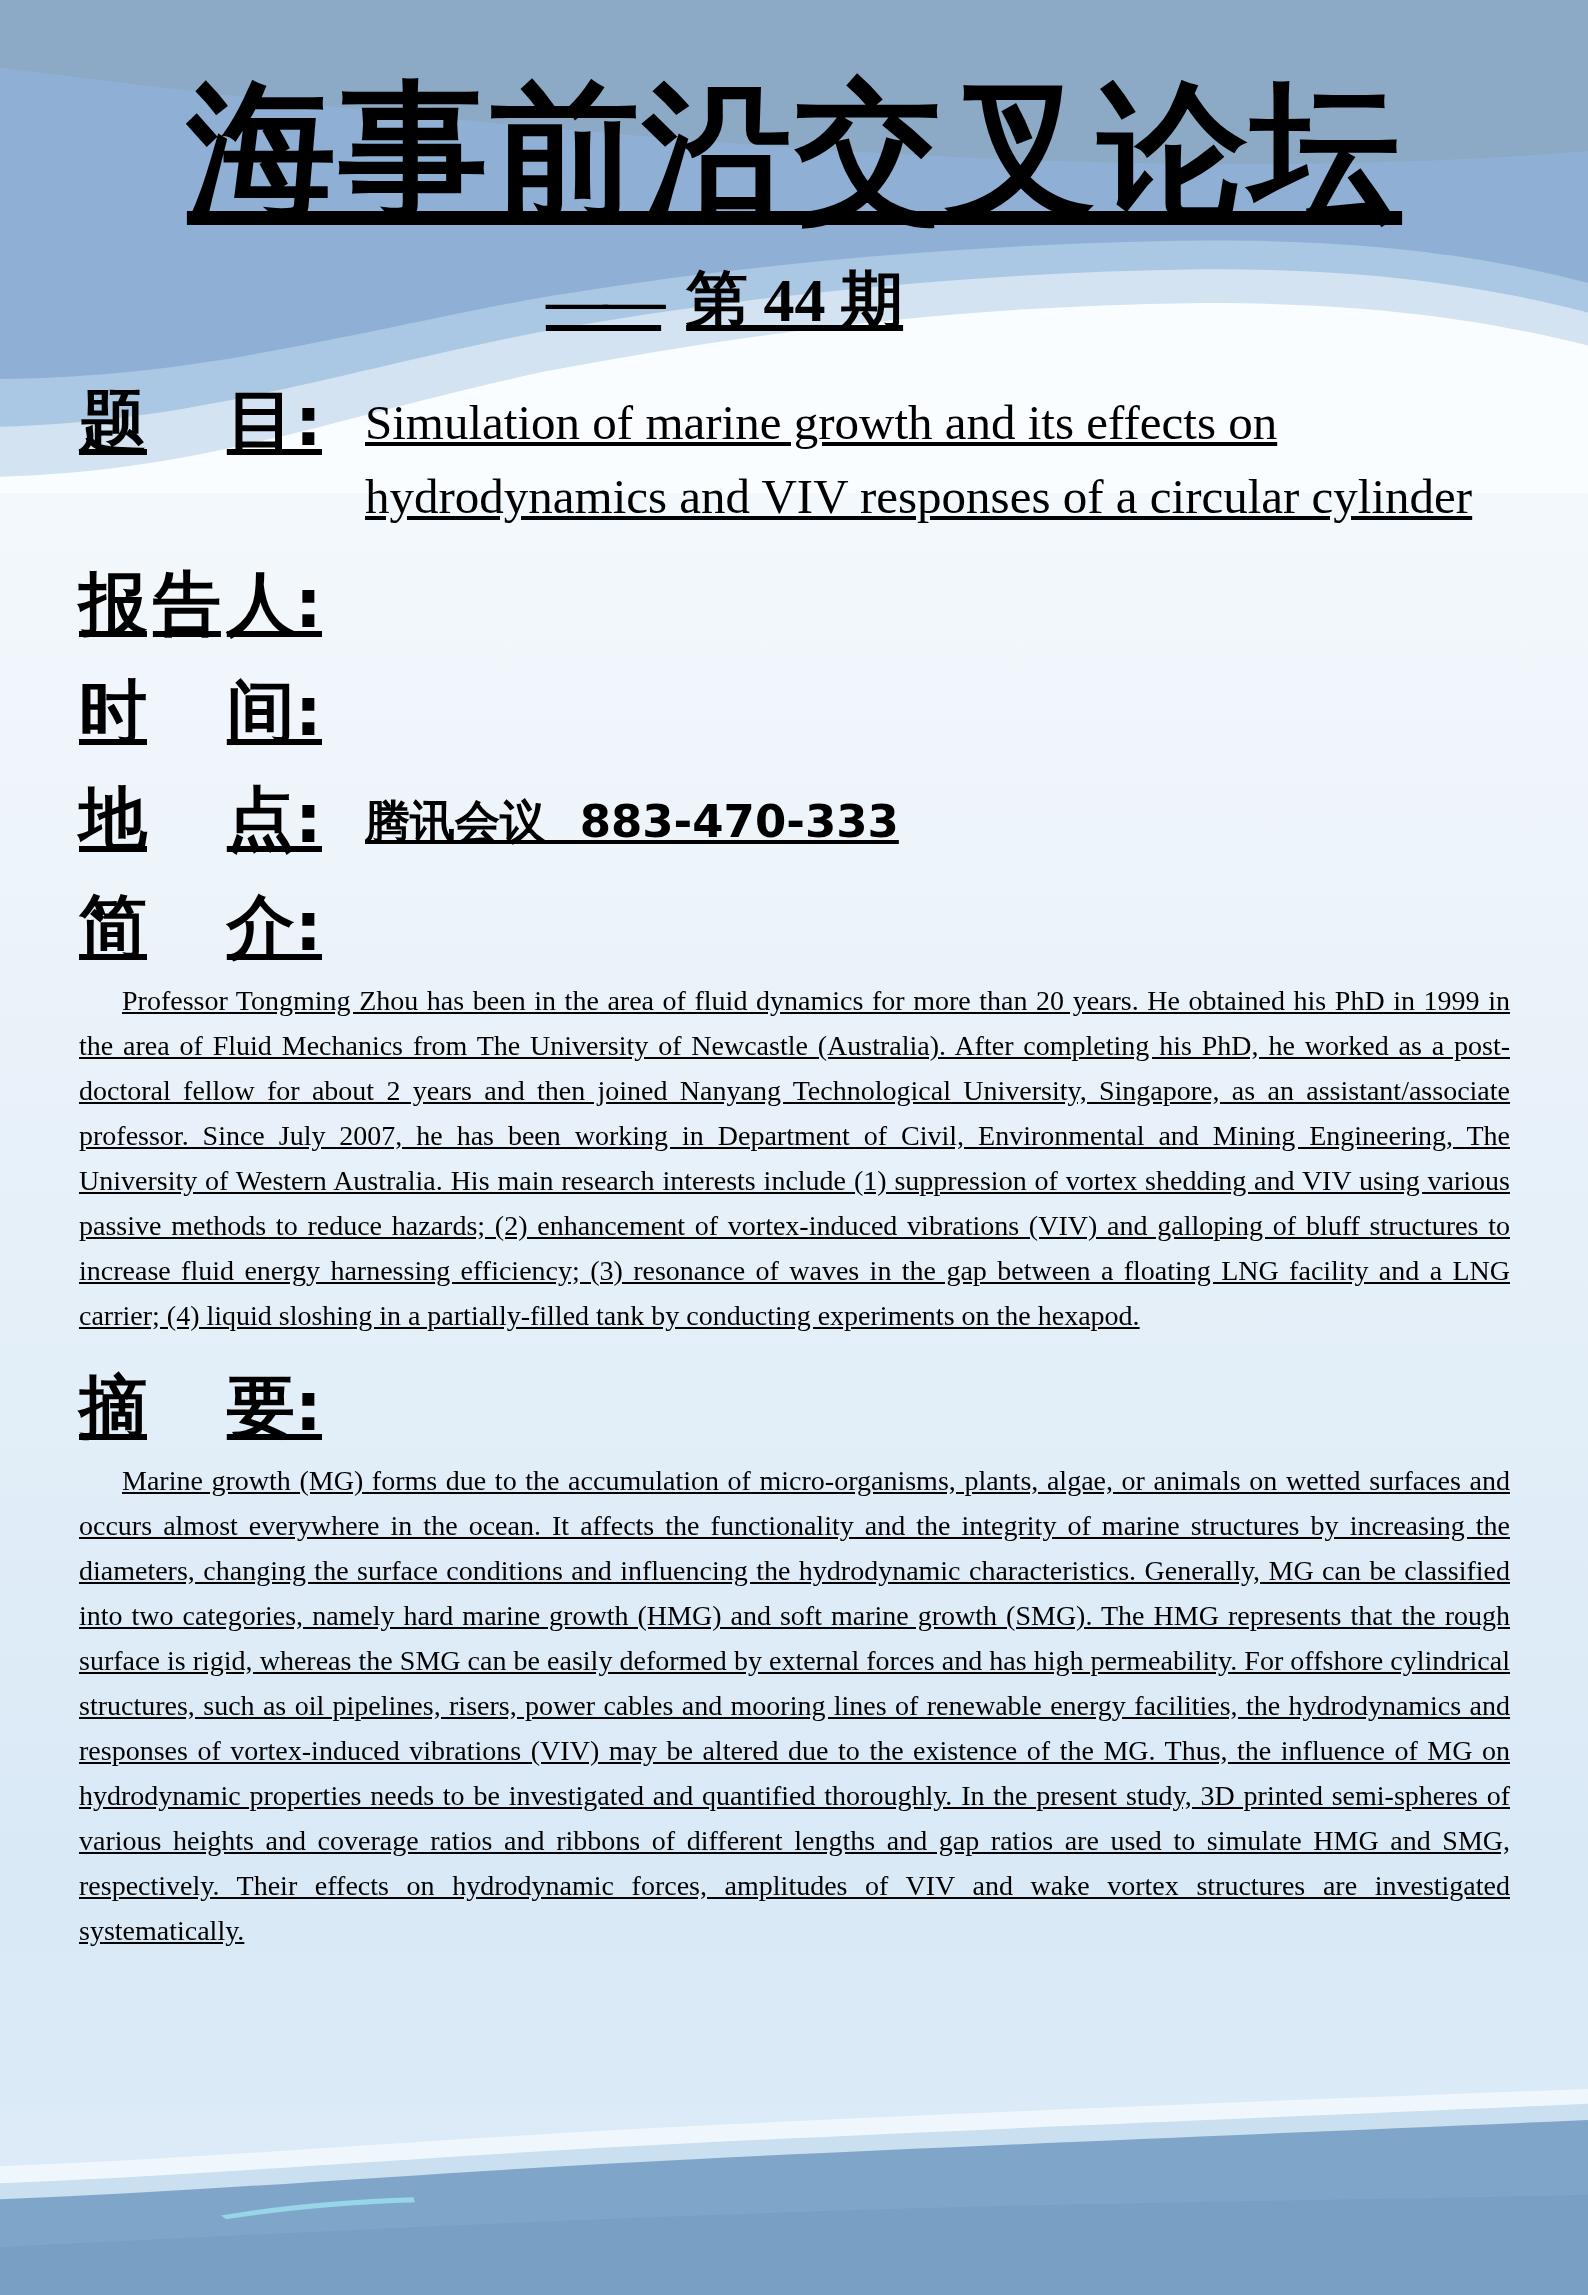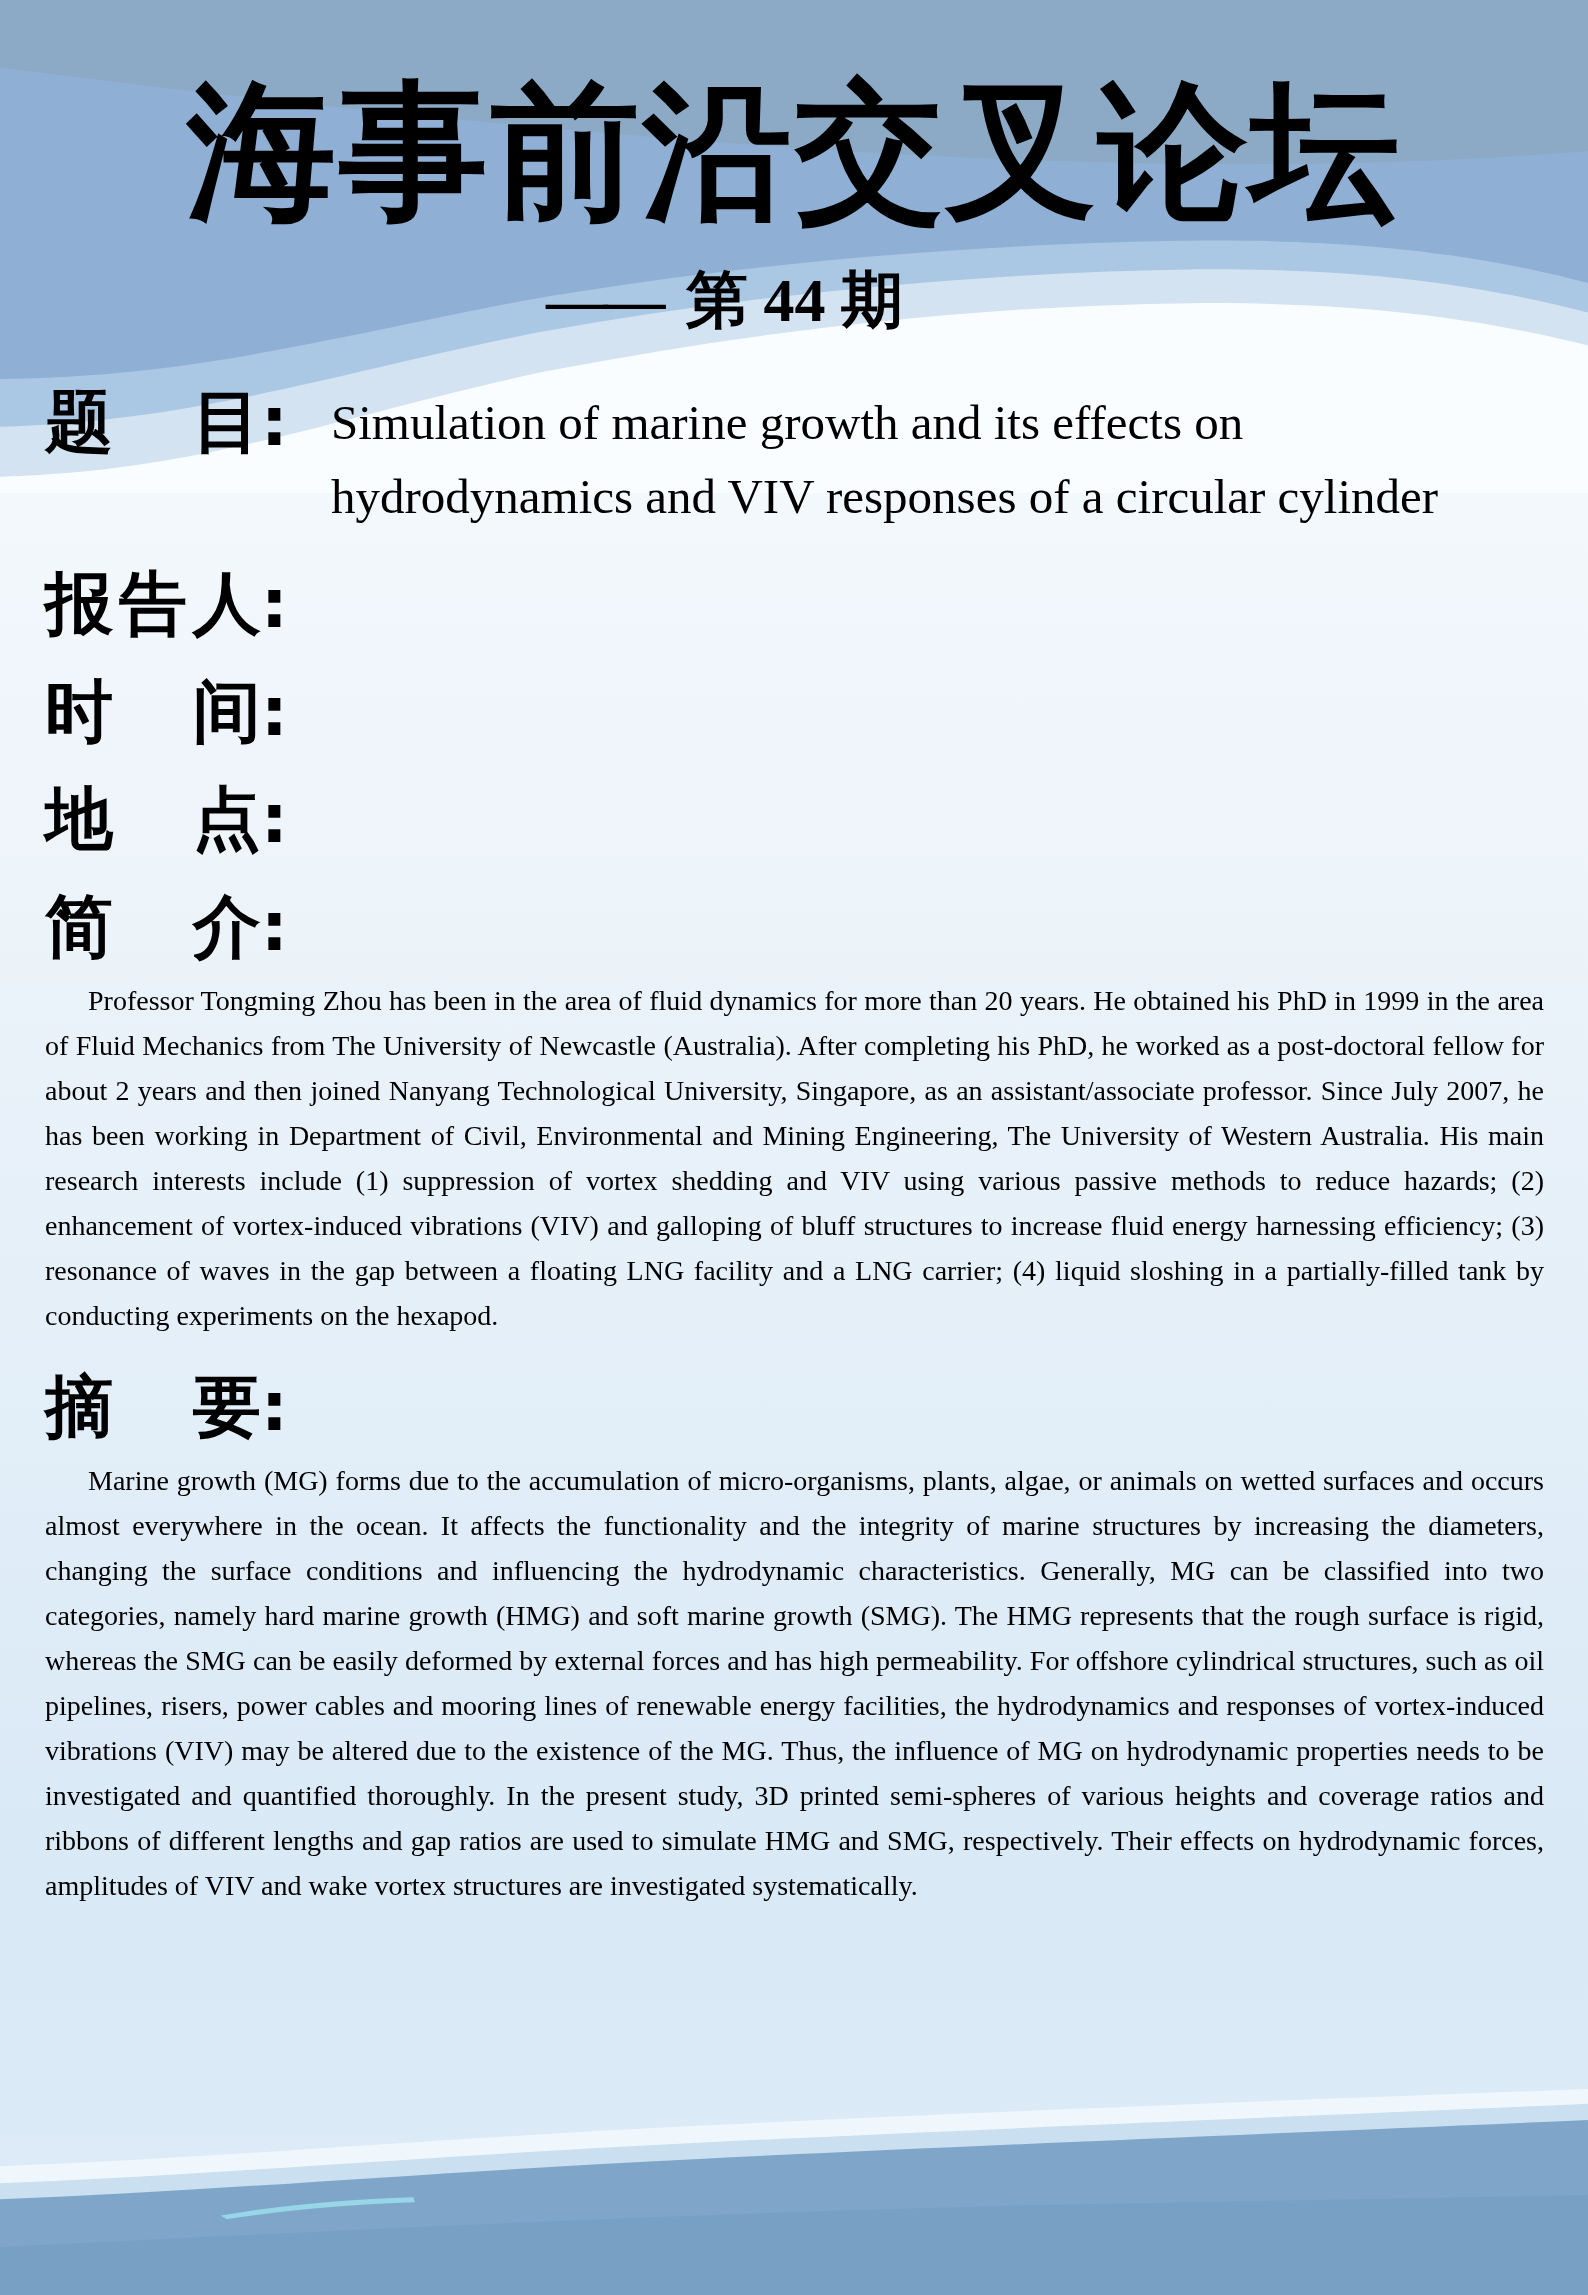--- a/index.html
+++ b/index.html
@@ -10,22 +10,23 @@
     overflow: hidden;
     background: linear-gradient(180deg, #f6fafd 14%, #edf4fa 38%, #e2eef8 62%, #d9e9f6 82%, #dcebf7 95%);
     font-family: "Liberation Sans", sans-serif;
     color:#000;
   }
   .bg-layer { position:absolute; left:0; width:1589px; z-index:0; }
   .bg-top { top:0; height:493px; }
   .bg-bottom { bottom:0; height:206px; }
   .content {
     position:absolute; inset:0; z-index:2;
-    padding: 0 45px;
+    padding: 0 79px;
     box-sizing: border-box;
+    text-decoration: underline;
   }
   .title {
     margin-top: 63px;
     text-align: center;
     font-size: 149px;
     line-height: 1.2;
     font-weight: 700;
     letter-spacing: 2.9px;
     font-family: "DejaVu Sans", "Liberation Sans", sans-serif;
     white-space: nowrap;
@@ -134,20 +135,21 @@
           <span>时</span>
           <span>间:</span>
         </div>
       </div>
 
       <div class="info-row">
         <div class="label">
           <span>地</span>
           <span>点:</span>
         </div>
+        <div class="value value-cjk">腾讯会议 883-470-333</div>
       </div>
 
       <div class="info-row section-head">
         <div class="label">
           <span>简</span>
           <span>介:</span>
         </div>
       </div>
 
       <p class="para">Professor Tongming Zhou has been in the area of fluid dynamics for more than 20 years. He obtained his PhD in 1999 in the area of Fluid Mechanics from The University of Newcastle (Australia). After completing his PhD, he worked as a post-doctoral fellow for about 2 years and then joined Nanyang Technological University, Singapore, as an assistant/associate professor. Since July 2007, he has been working in Department of Civil, Environmental and Mining Engineering, The University of Western Australia. His main research interests include (1) suppression of vortex shedding and VIV using various passive methods to reduce hazards; (2) enhancement of vortex-induced vibrations (VIV) and galloping of bluff structures to increase fluid energy harnessing efficiency; (3) resonance of waves in the gap between a floating LNG facility and a LNG carrier; (4) liquid sloshing in a partially-filled tank by conducting experiments on the hexapod.</p>

